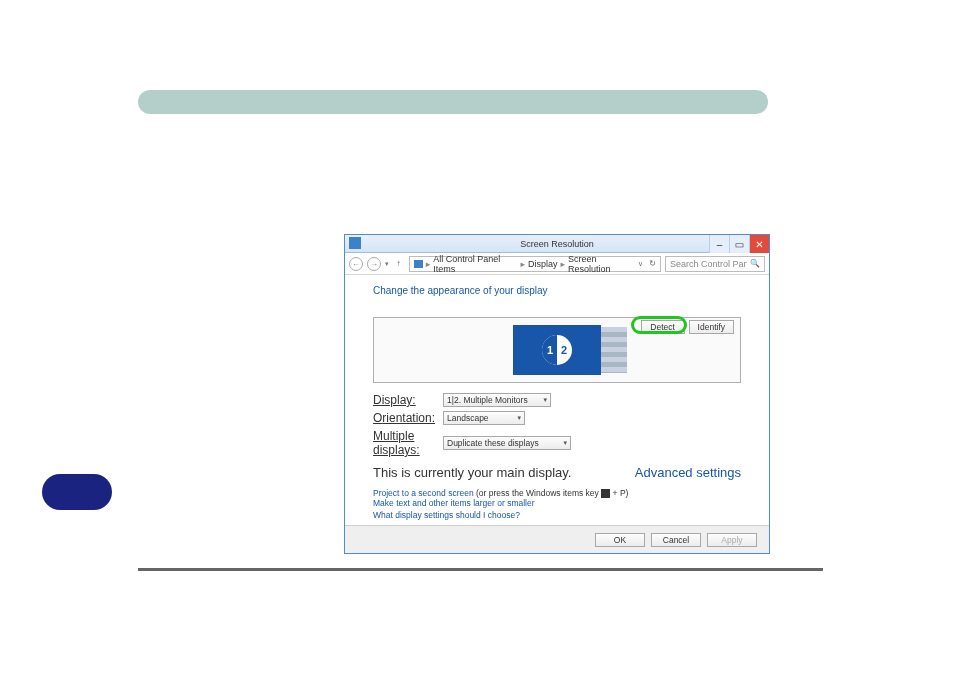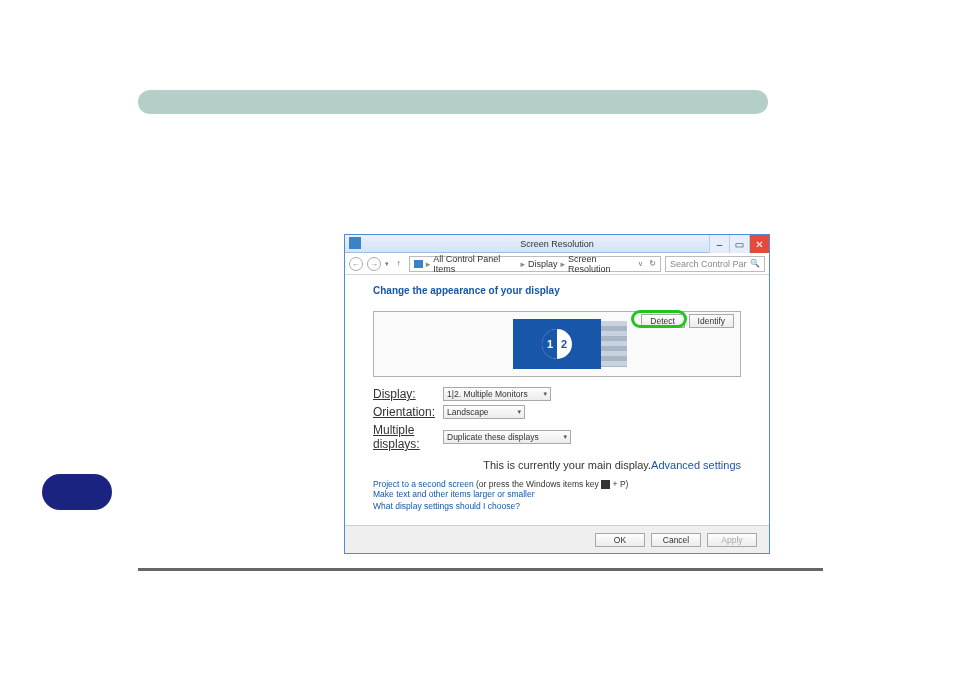--- a/index.html
+++ b/index.html
@@ -89,22 +89,22 @@
   .content {
     padding: 10px 28px 0 28px;
     font-size: 9px;
     color: #333;
     position: relative;
     height: calc(100% - 40px - 28px);
   }
   .content h1 {
     color: #1756a9;
     font-size: 10px;
-    font-weight: 700;
-    margin: 0 0 15px 0;
+    font-weight: 400;
+    margin: 0 0 21px 0;
   }
   .preview-box {
     width: 100%; height: 66px;
     border: 1px solid #b0b0b0;
     background: #fafafa;
     position: relative;
     display: flex; align-items: center; justify-content: center;
   }
   .monitor-graphic {
     width: 88px; height:50px;
@@ -153,21 +153,21 @@
   }
 
   .form{margin-top:10px;}
   .row{display:flex;align-items:center;margin-bottom:4px;}
   .row label{width:70px;font-size:12px;text-decoration:underline;}
   .row label .u{text-decoration:underline;}
   .sel{border:1px solid #a8a8a8;background:linear-gradient(#fdfdfd,#ececec);font-size:8.5px;padding:0 3px;height:14px;display:flex;align-items:center;gap:4px;}
   .sel .caret{font-size:7px;color:#555;margin-left:auto;}
   .w1{width:108px;} .w2{width:70px;} .w3{width:82px;} .w4{width:128px;}
 
-  .mainline{font-size:11px;margin-top:8px; display:flex; justify-content:flex-end;}
+  .mainline{font-size:13px;margin-top:8px; display:flex; justify-content:space-between;}
   .mainline a{color:#1756a9;text-decoration:none;}
 
   .links{margin-top:8px; font-size:8.5px;}
   .links a{color:#1756a9;text-decoration:none; display:block; margin-bottom:2px;}
   .links .inline span{color:#333;}
   .links .inline .winkey{display:inline-block;width:9px;height:9px;background:#333;vertical-align:middle;}
 
   .footer{
     position:absolute;left:0;right:0;bottom:0;height:28px;
     background:#efefef;border-top:1px solid #d0d0d0;

